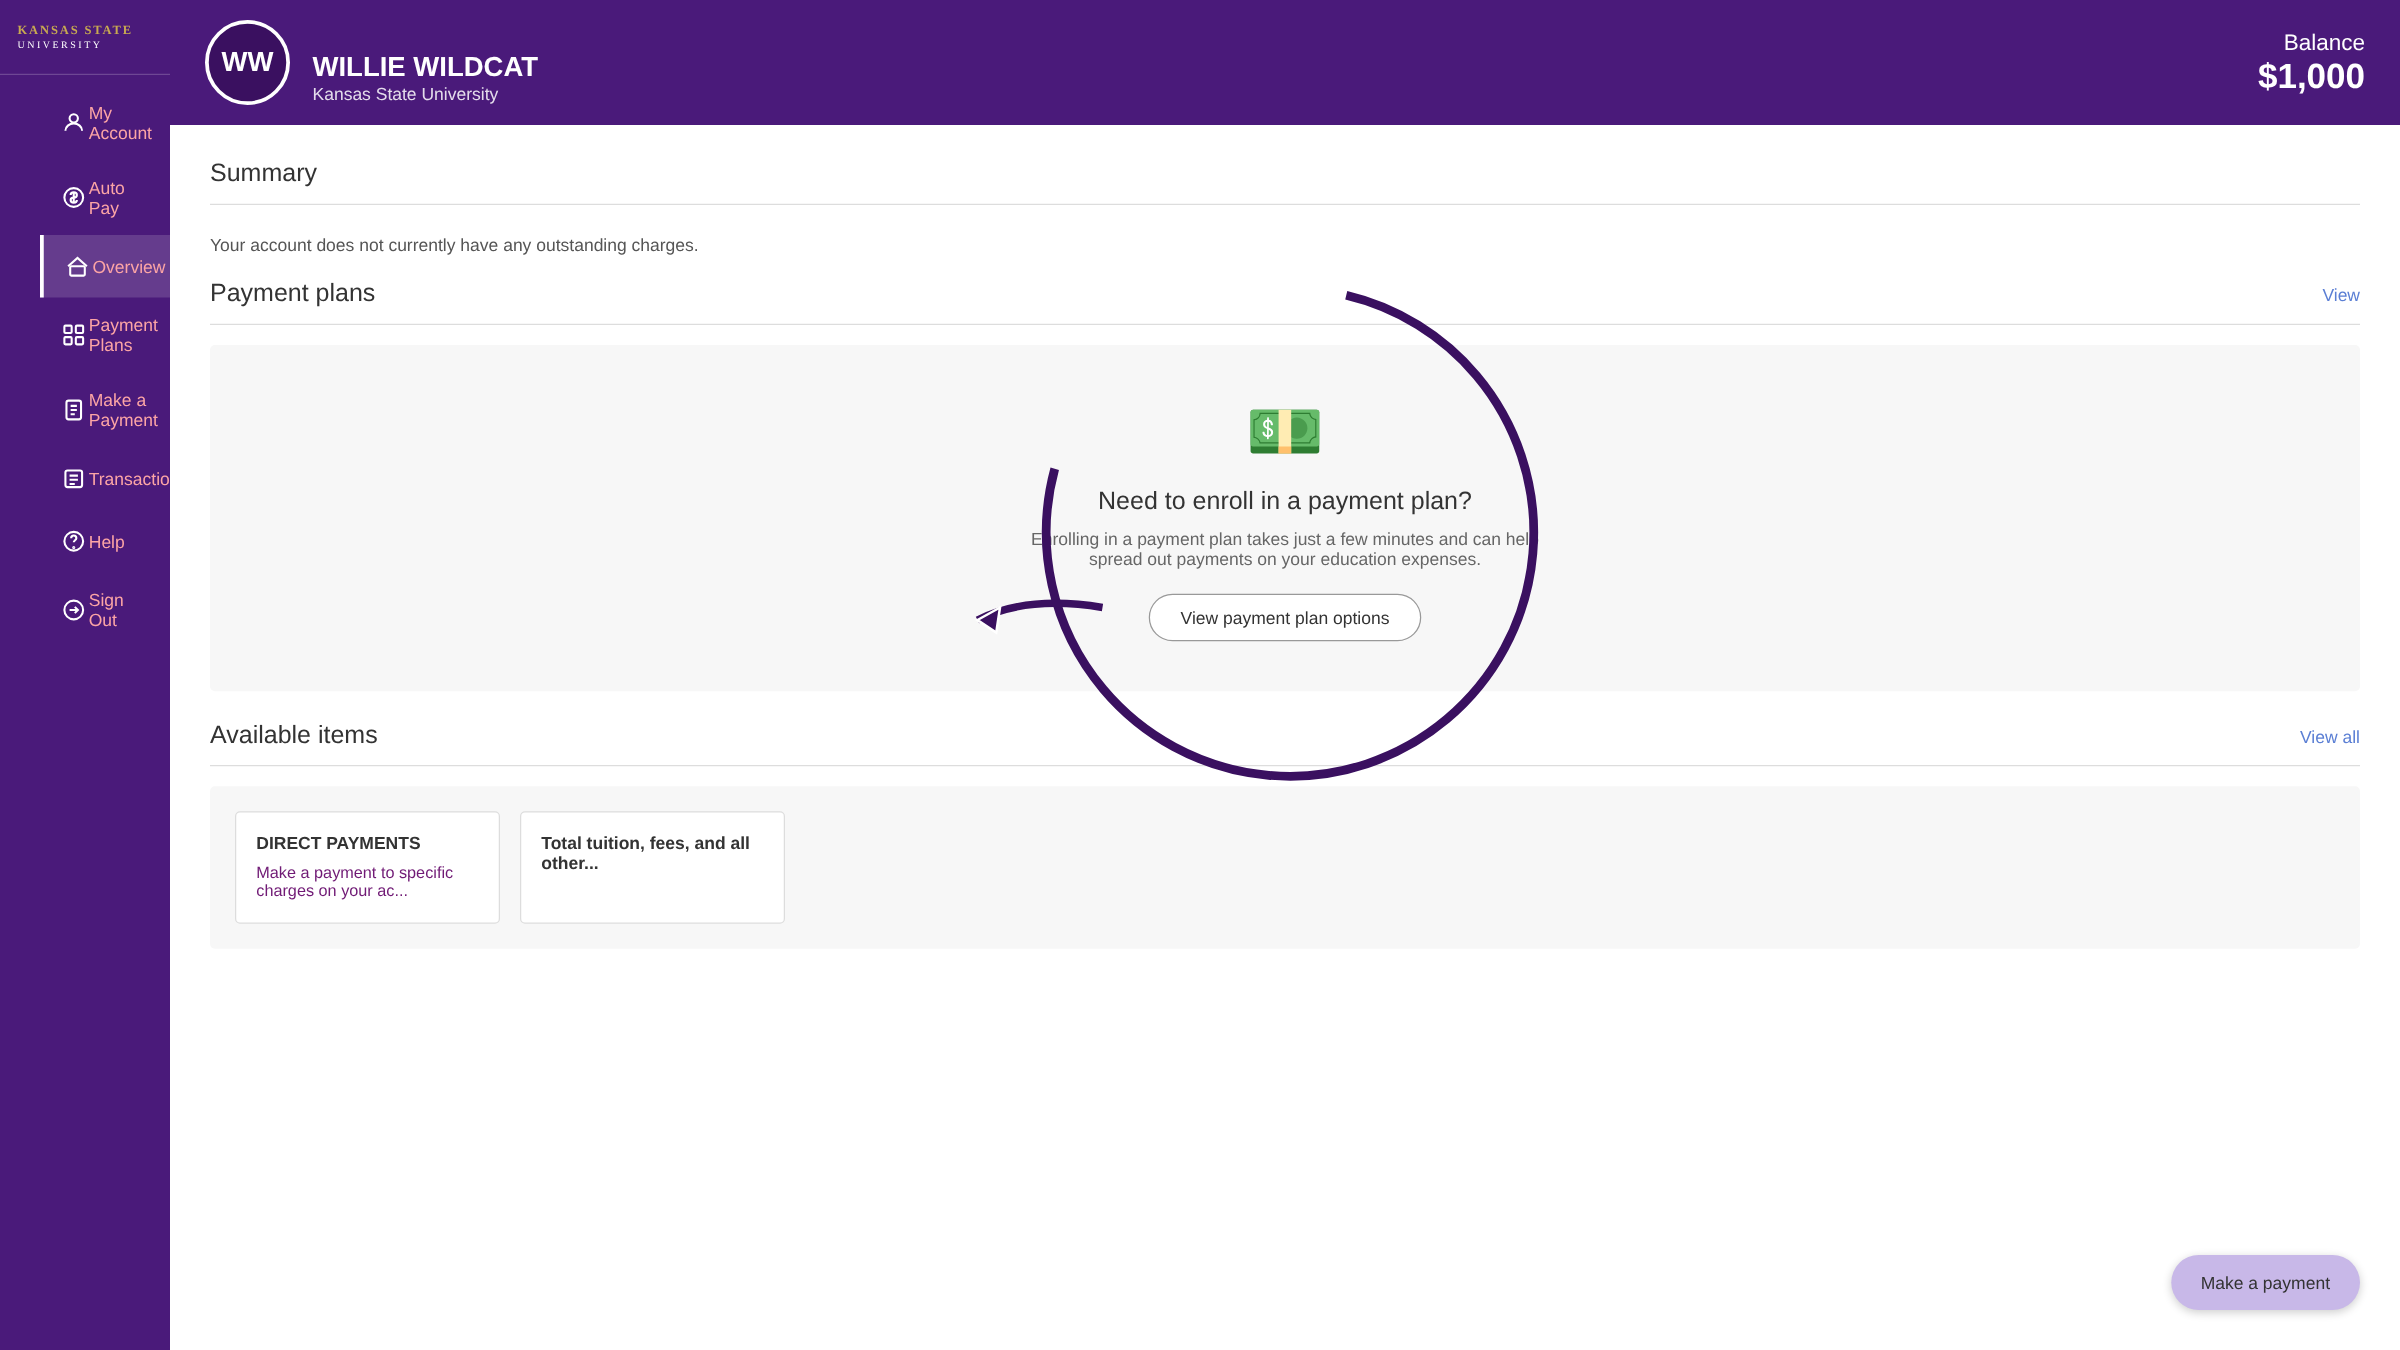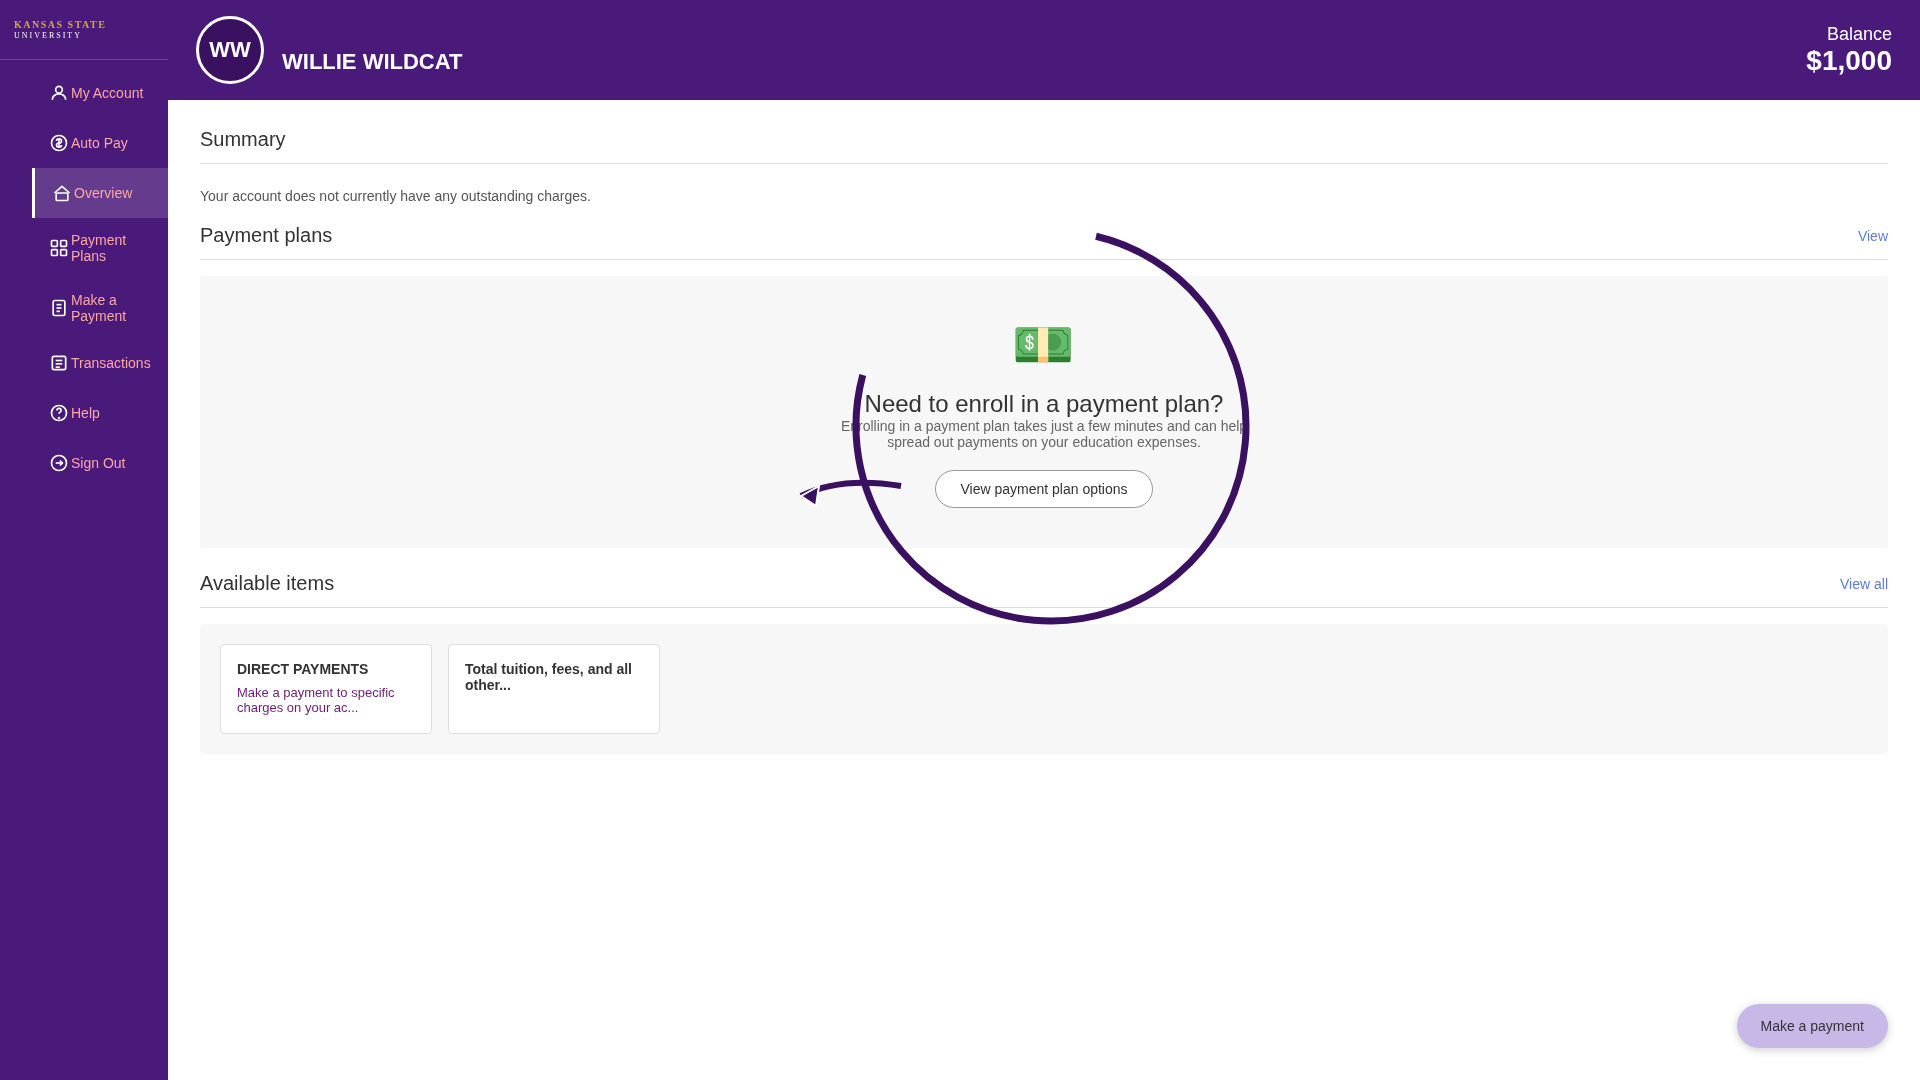--- a/index.html
+++ b/index.html
@@ -1,20 +1,20 @@
 <!DOCTYPE html>
 <html><head>
   <meta charset="utf-8">
   <style>
     * { margin: 0; padding: 0; box-sizing: border-box; }
     body { font-family: Arial, sans-serif; display: flex; height: 1080px; width: 1920px; overflow: hidden; background: #f5f5f5; }
 
     
     .sidebar {
-      width: 168px;
+      width: 136px;
       background: #4a1a7a;
       display: flex;
       flex-direction: column;
       flex-shrink: 0;
       height: 100%;
     }
     .sidebar-logo {
       padding: 18px 14px;
       border-bottom: 1px solid rgba(255,255,255,0.2);
     }
@@ -150,22 +150,23 @@
       justify-content: center;
       min-height: 260px;
       position: relative;
       margin-bottom: 24px;
     }
     .money-icon {
       font-size: 50px;
       margin-bottom: 16px;
     }
     .enroll-title {
-      font-size: 24px;
+      font-size: 20px;
       color: #333;
+      margin-bottom: 10px;
       font-weight: normal;
     }
     .enroll-desc {
       color: #666;
       font-size: 14px;
       text-align: center;
       max-width: 420px;
       margin-bottom: 20px;
     }
     .view-plan-btn {
@@ -331,20 +332,21 @@
 
   </div>
 </nav>
 
 <div class="main">
 
   <header class="header">
     <div class="avatar">WW</div>
     <div class="user-info">
       <div class="user-name">WILLIE WILDCAT</div>
+      <div class="user-institution">Kansas State University</div>
     </div>
     <div class="balance-section">
       <div class="balance-label">Balance</div>
       <div class="balance-amount">$1,000</div>
     </div>
   </header>
 
   <div class="content">
 
     <div class="section-header">

